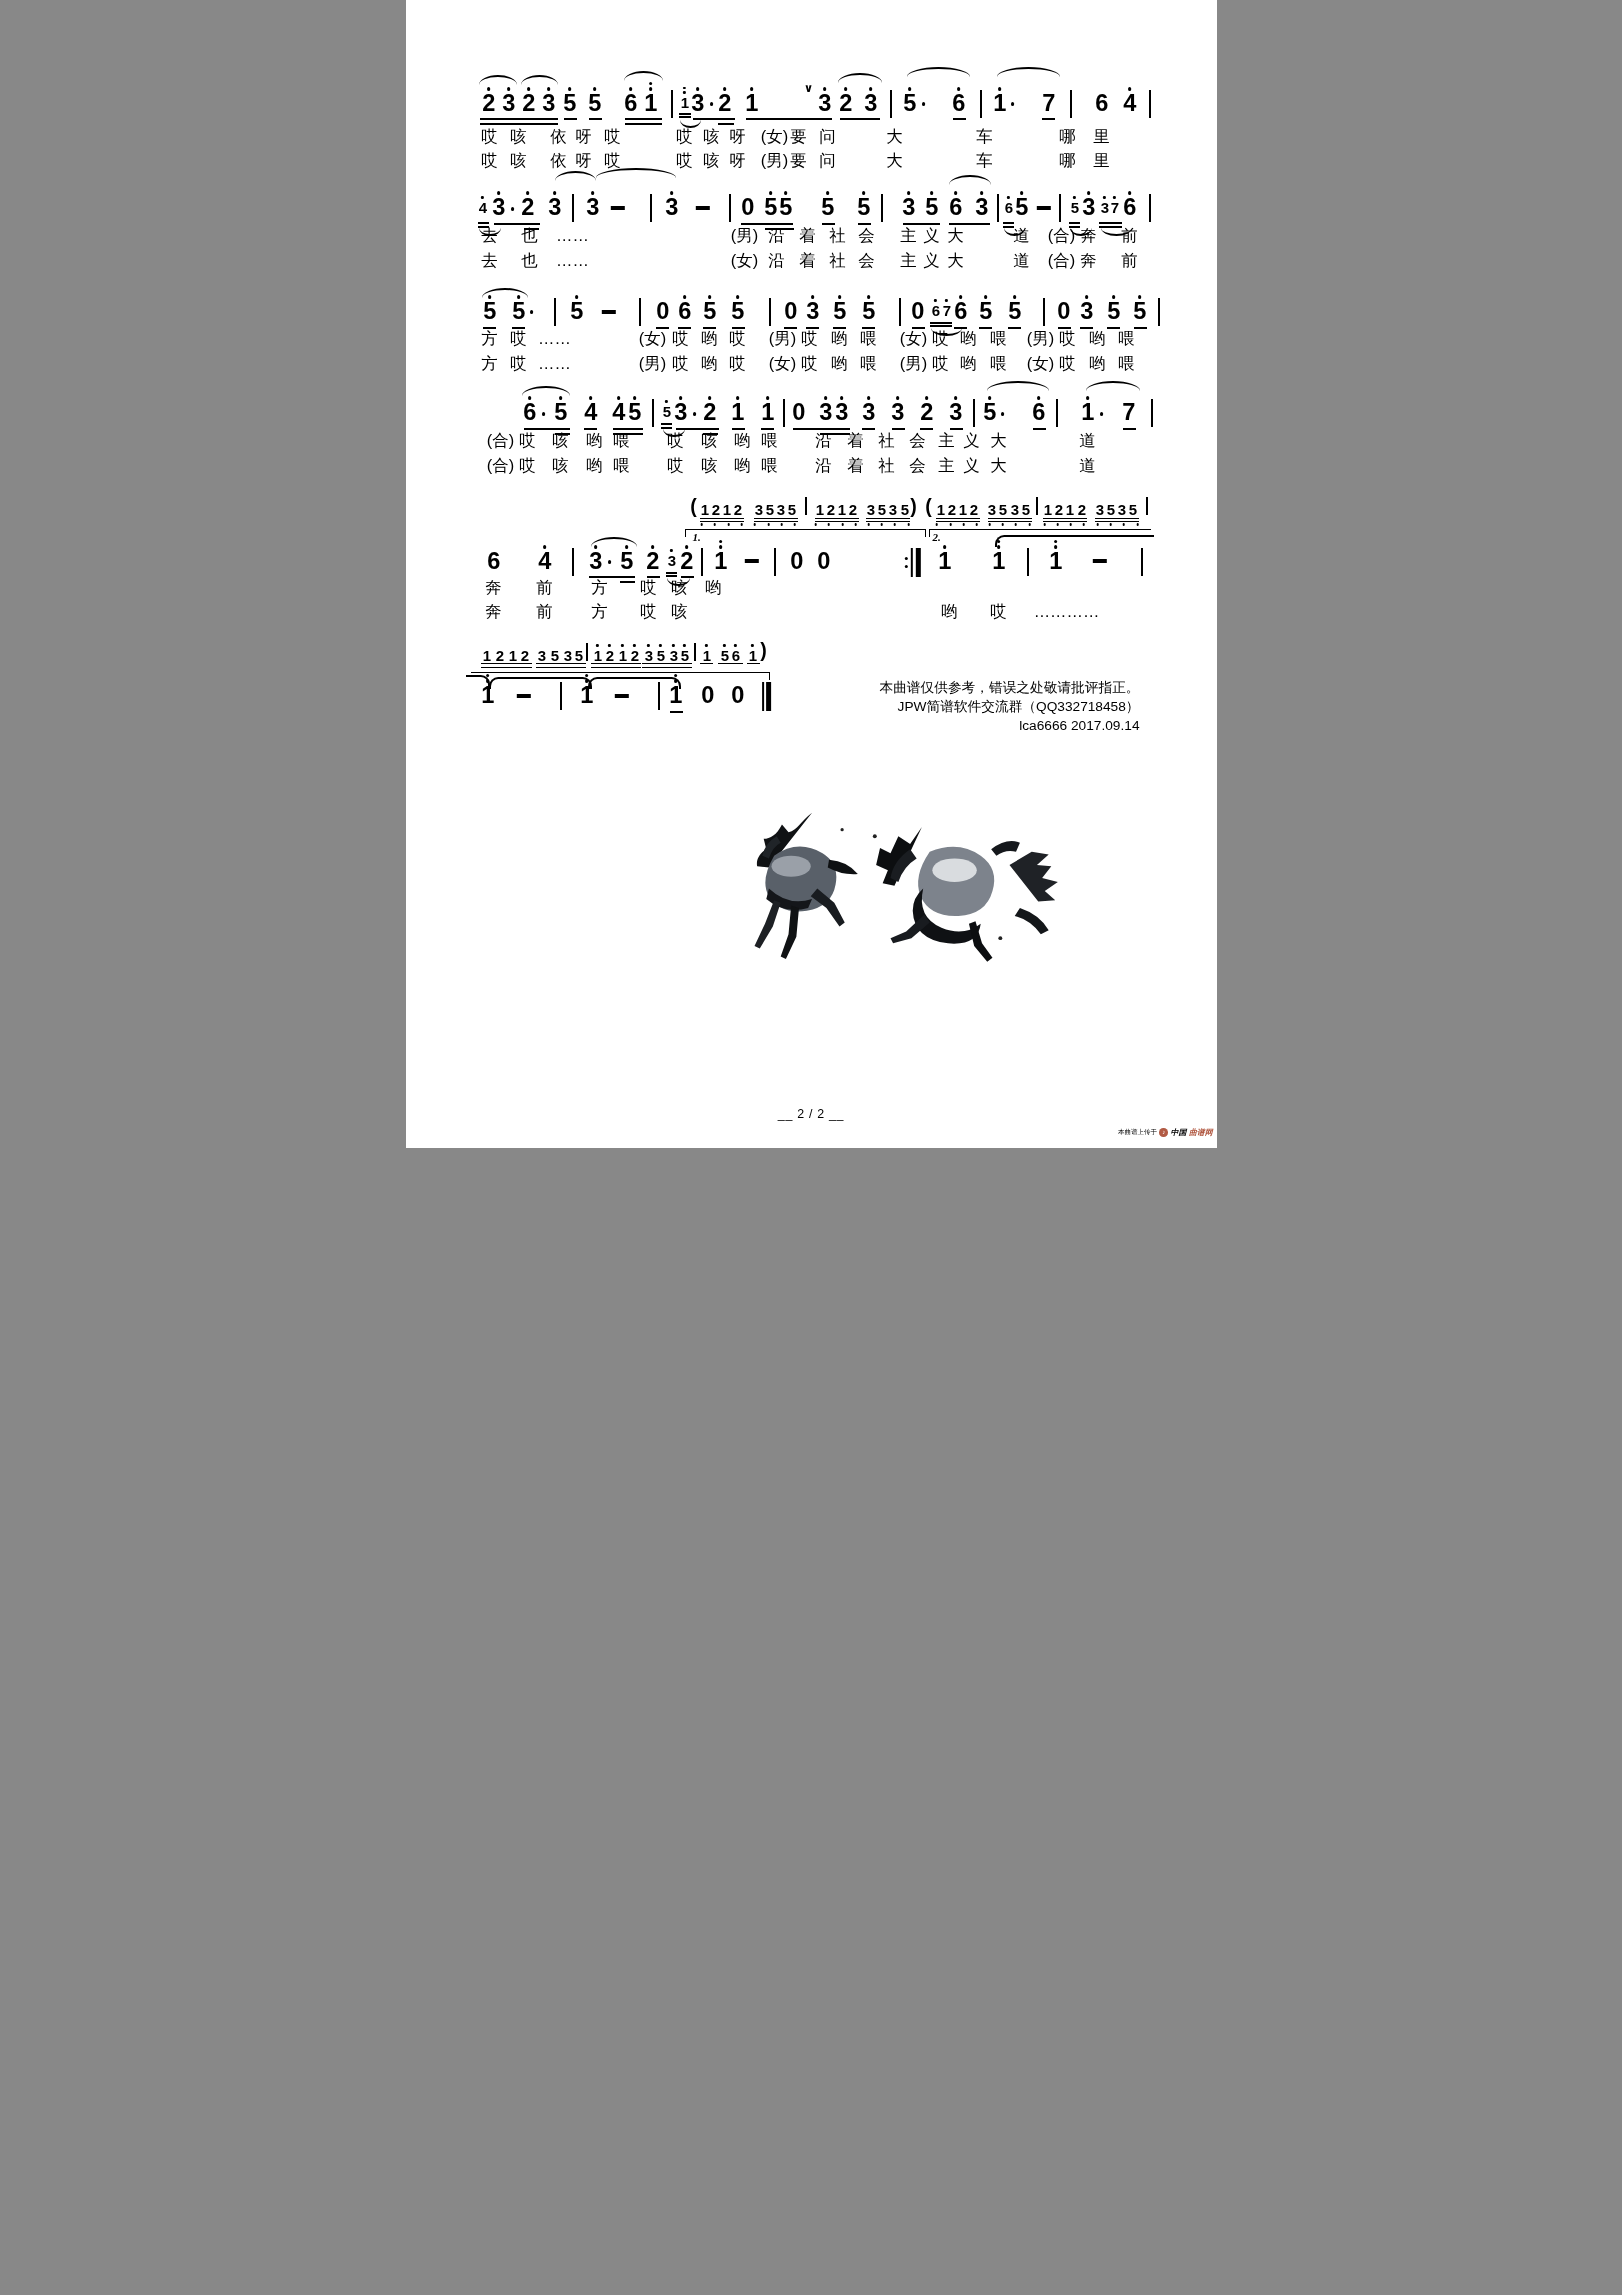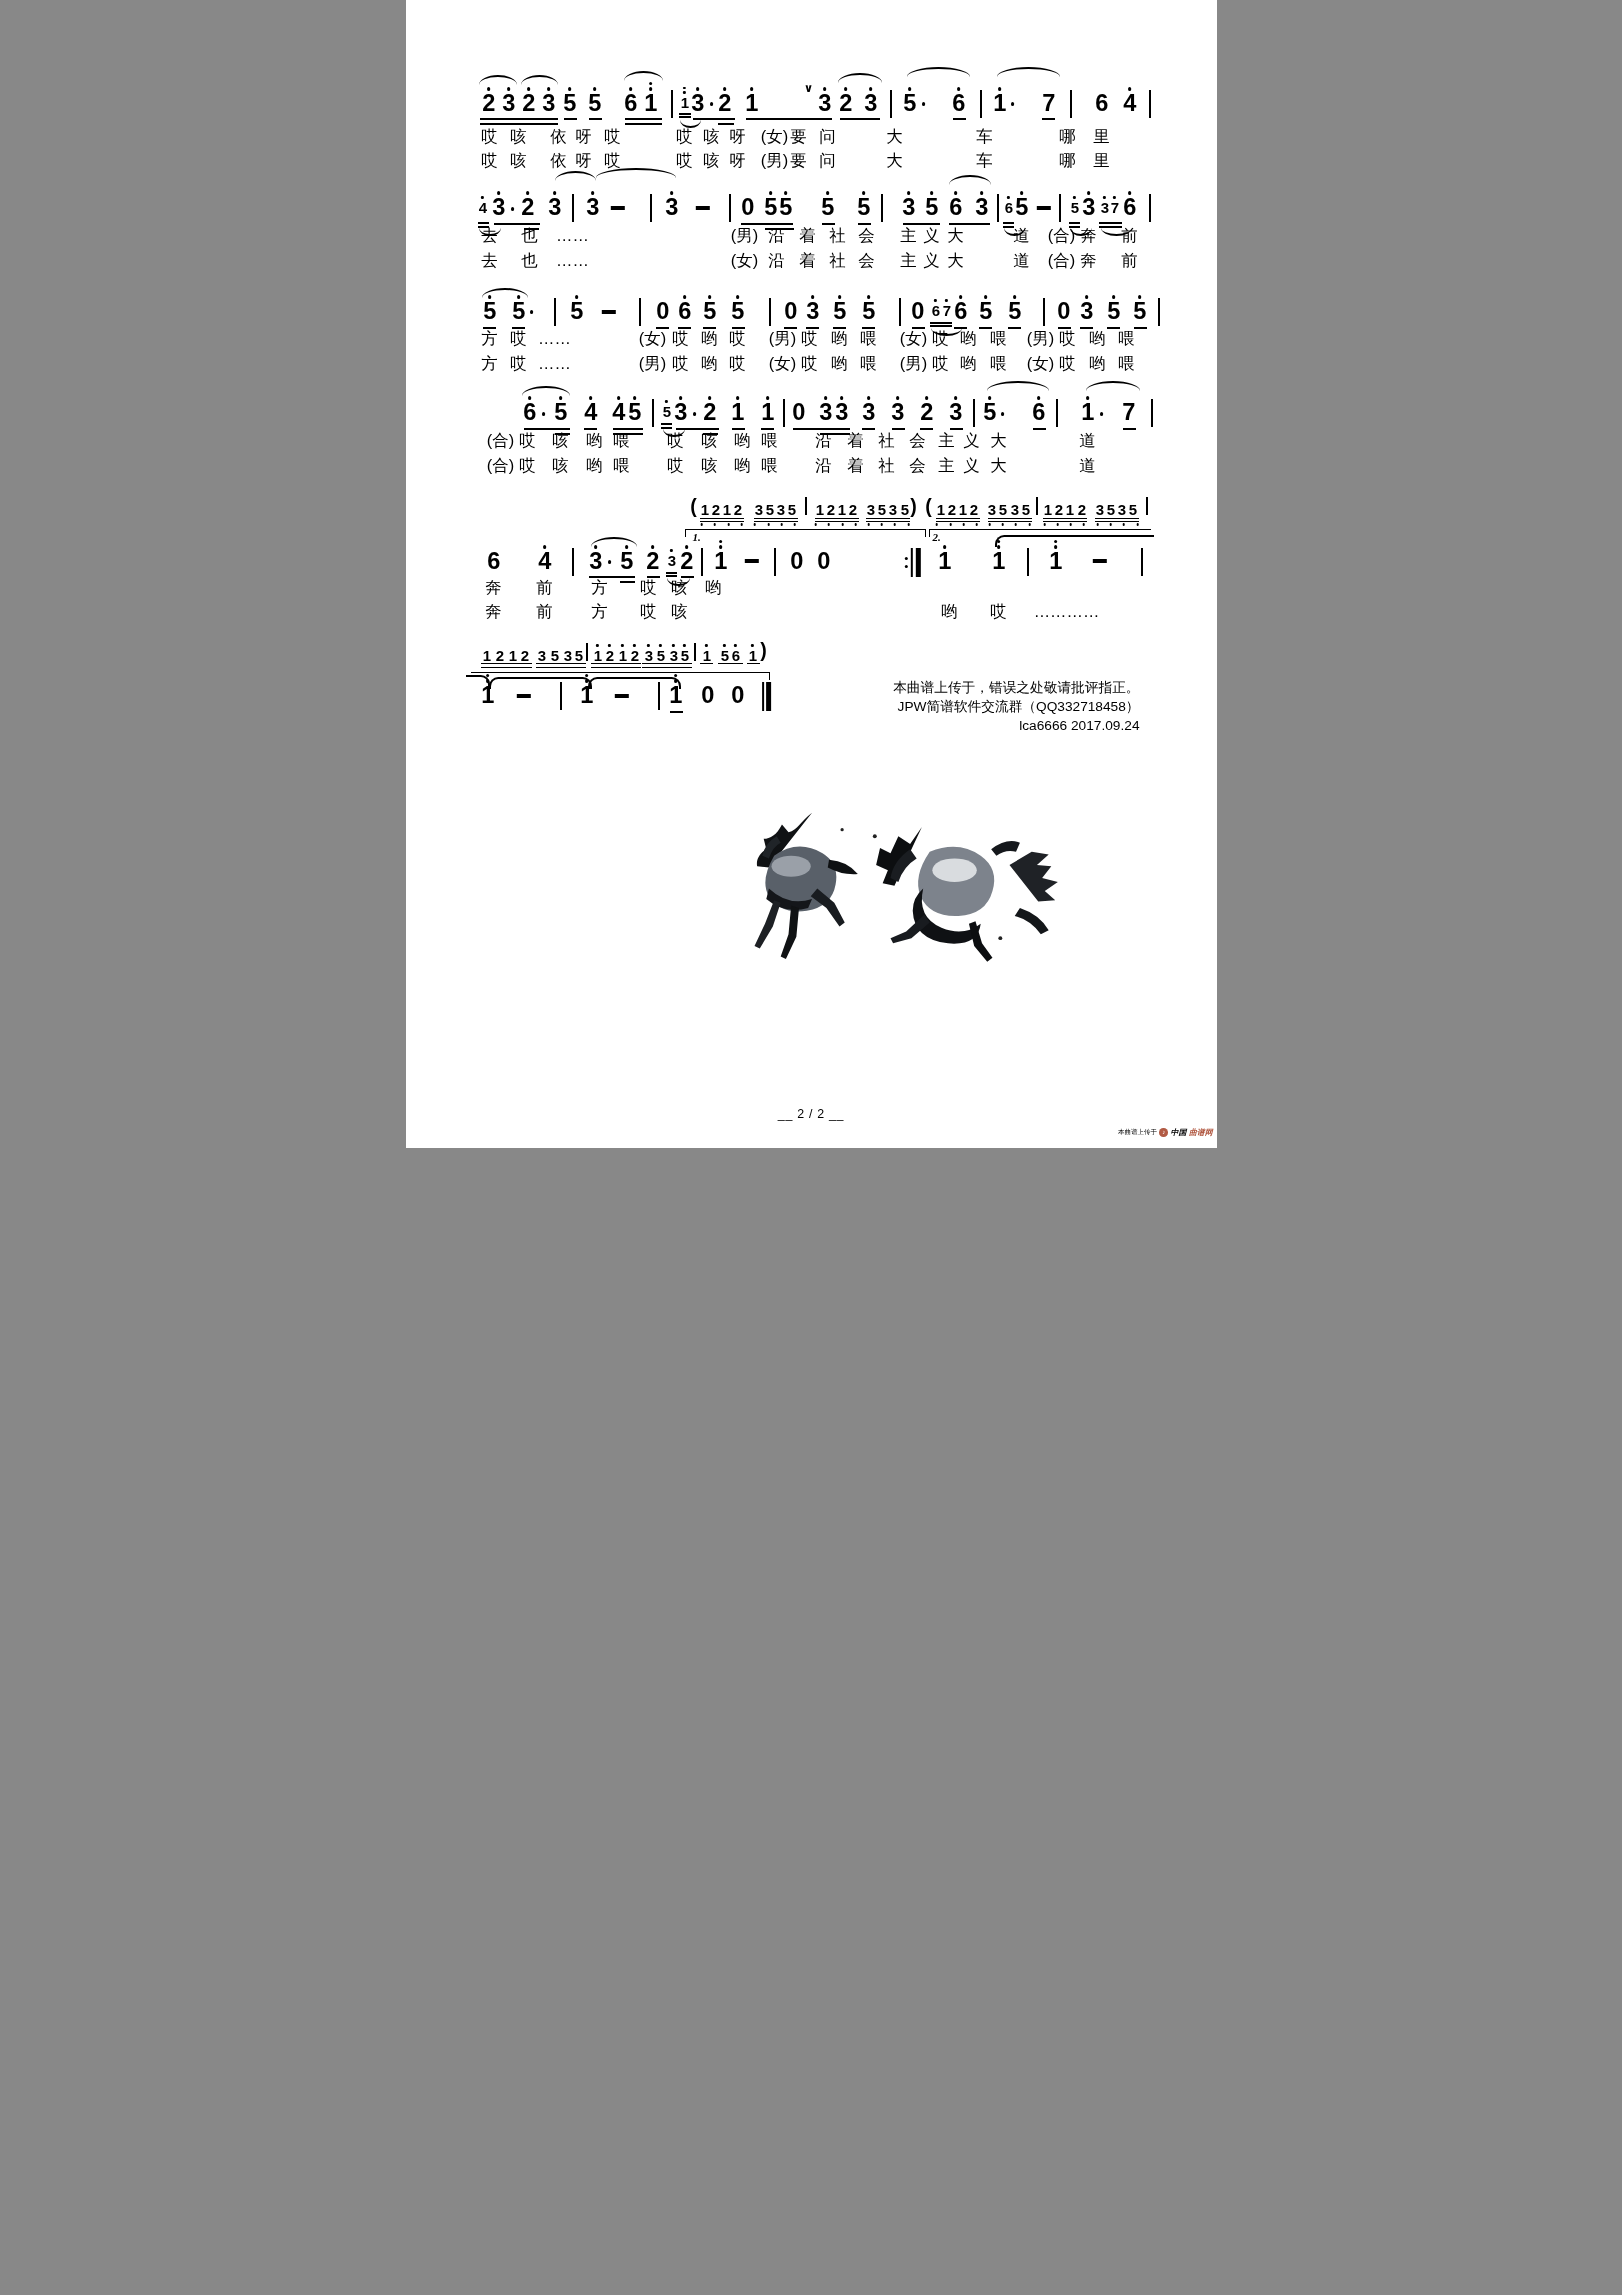--- a/index.html
+++ b/index.html
@@ -1232,23 +1232,23 @@
     <path fill="#0c0e10" d="M400,170 l10,34 16,22 -8,6 -20,-24 -8,-34 z"></path>
     <path fill="#15181c" d="M424,60 q24,-18 44,-10 l-6,14 q-16,-4 -30,6 z"></path>
     <path fill="#1f2226" d="M452,84 l34,-20 26,4 -18,16 22,2 -14,18 24,6 -20,14 16,14 -26,2 Z"></path>
     <path fill="#14171a" d="M468,150 q30,10 44,34 l-12,6 q-16,-22 -40,-28 z"></path>
     <circle cx="246" cy="40" r="3" fill="#222"></circle>
     <circle cx="438" cy="196" r="3" fill="#222"></circle>
     <circle cx="196" cy="30" r="2.5" fill="#222"></circle>
   </svg>
 
   <div class="footer">
-    <div>本曲谱上传于，错误之处敬请批评指正。</div>
+    <div>本曲谱仅供参考，错误之处敬请批评指正。</div>
     <div>JPW简谱软件交流群（QQ332718458）</div>
-    <div>lca6666 2017.09.24</div>
+    <div>lca6666 2017.09.14</div>
   </div>
 
   <div class="pagenum">__ 2 / 2 __</div>
 
   <div class="wm">
     <span>本曲谱上传于</span>
     <span class="logo" style="background: rgb(178, 91, 68);">♪</span>
     <span class="cn">中国</span>
     <span class="site" style="color: rgb(178, 91, 68);">曲谱网</span>
   </div>

